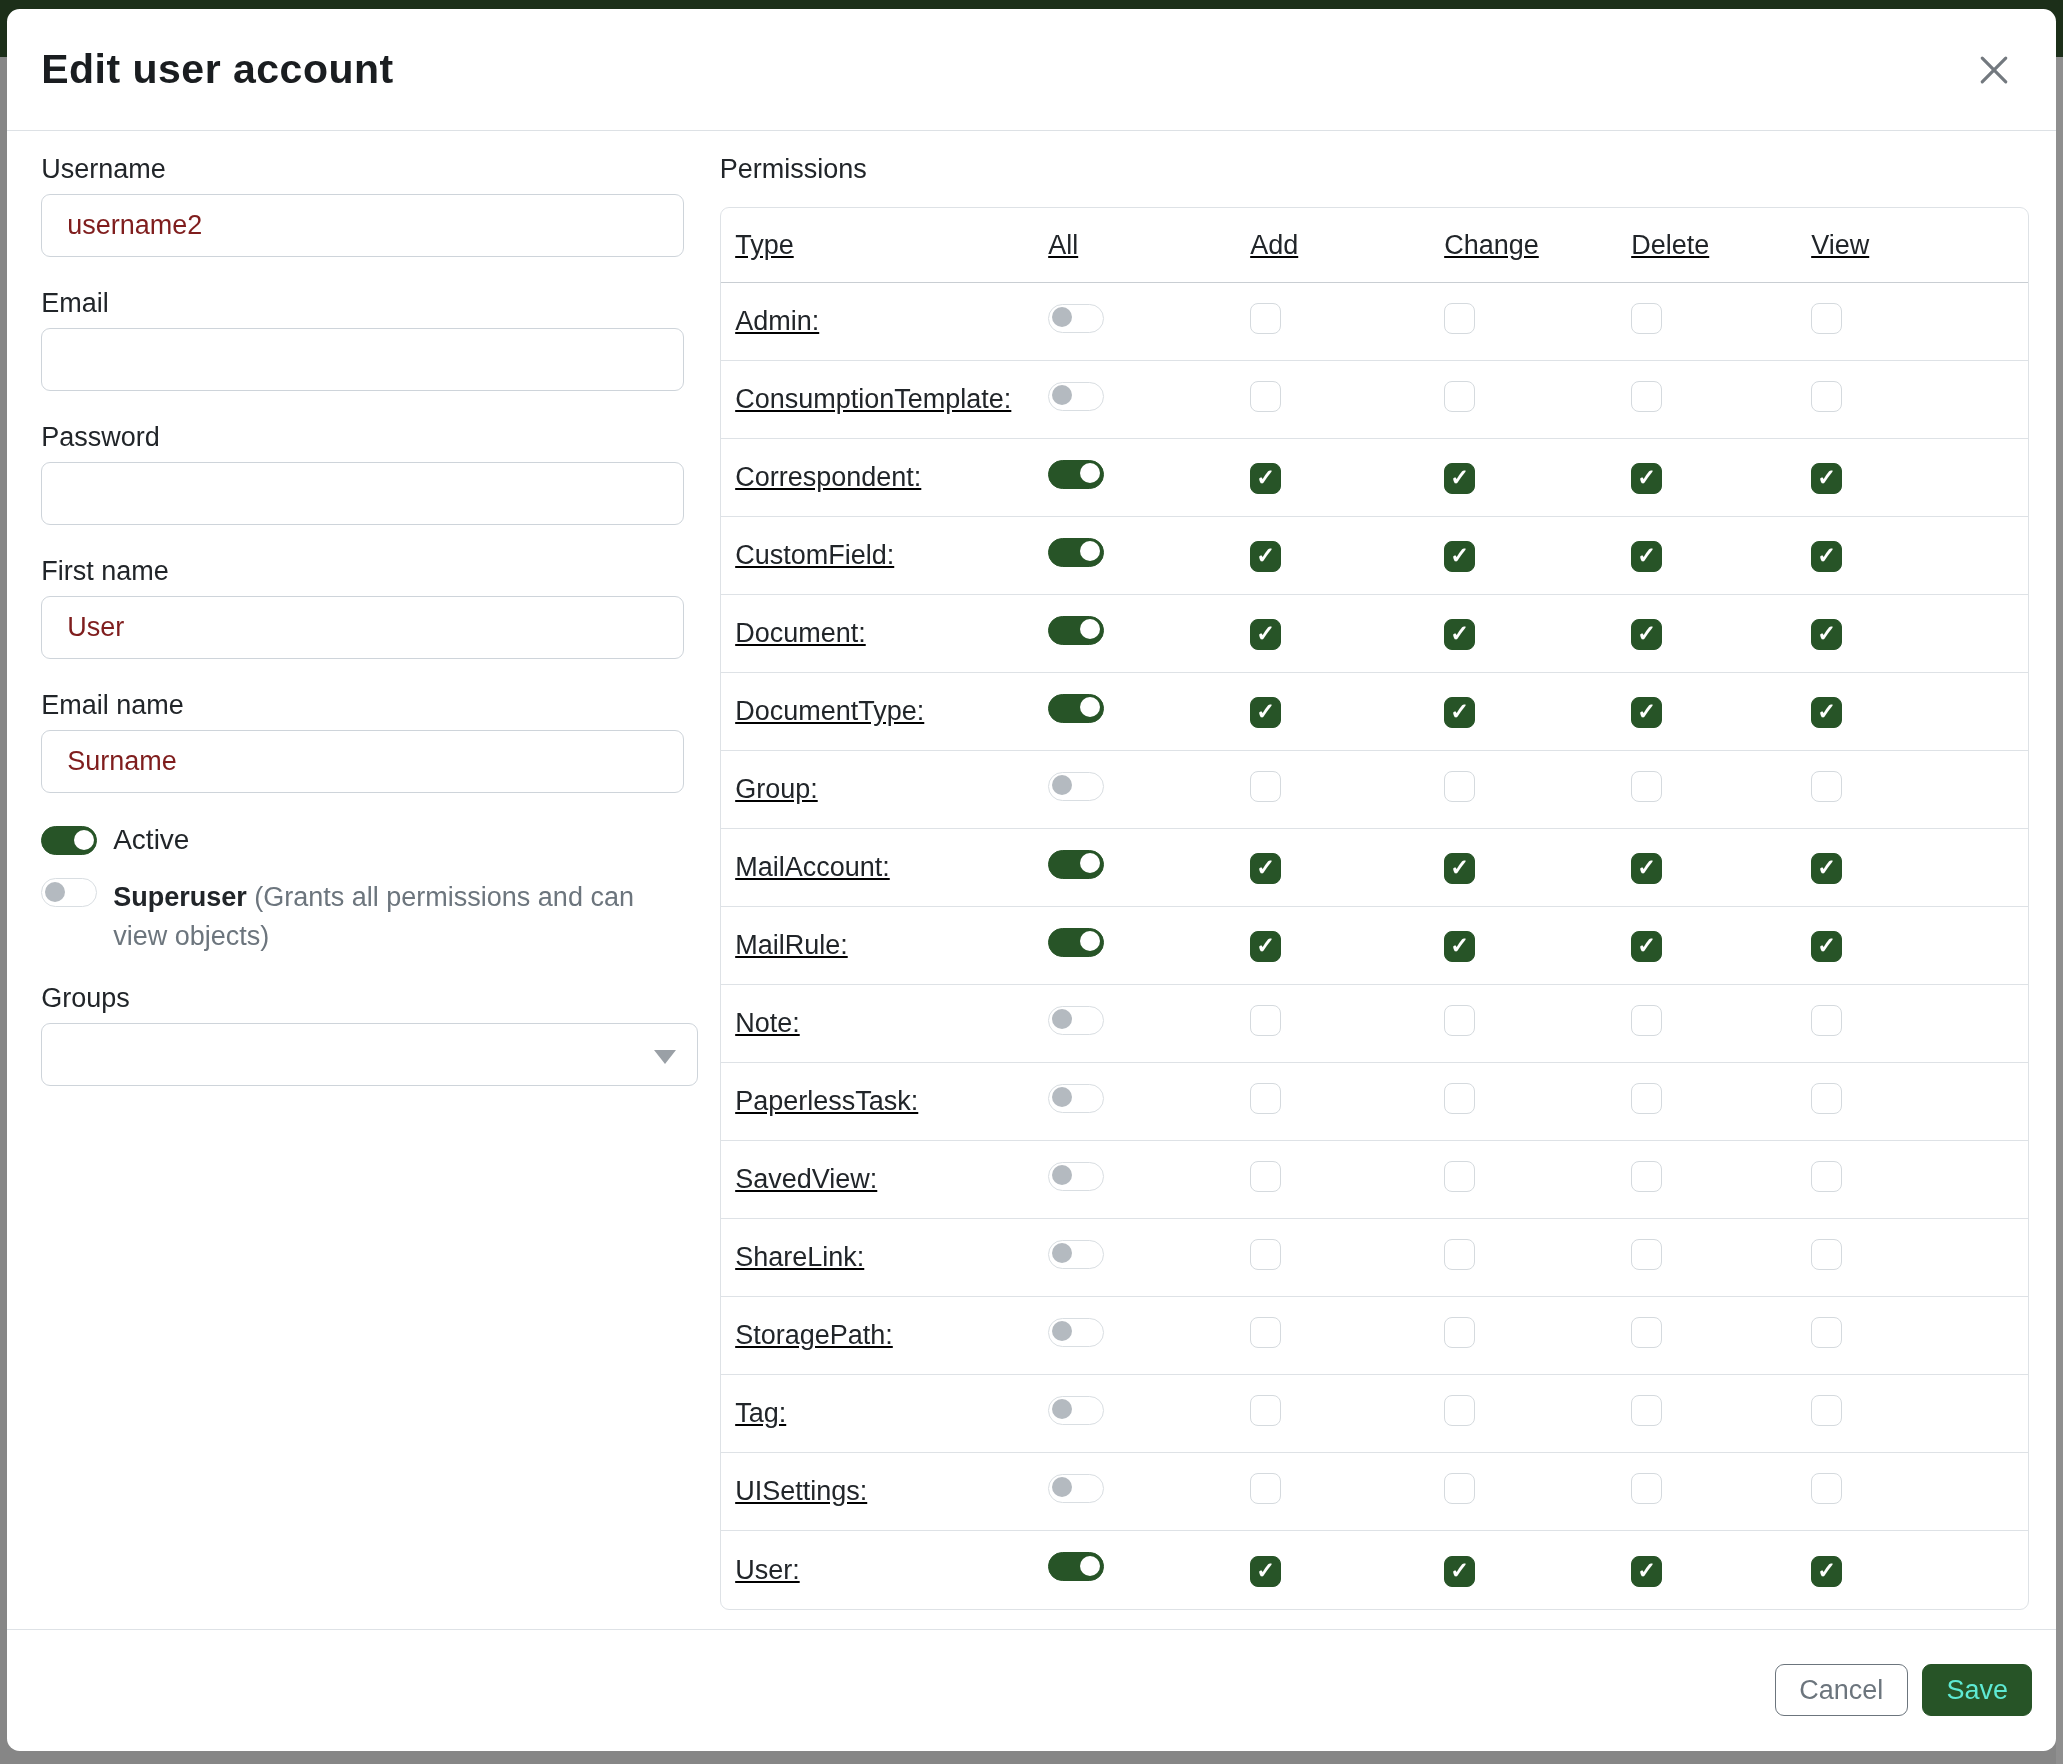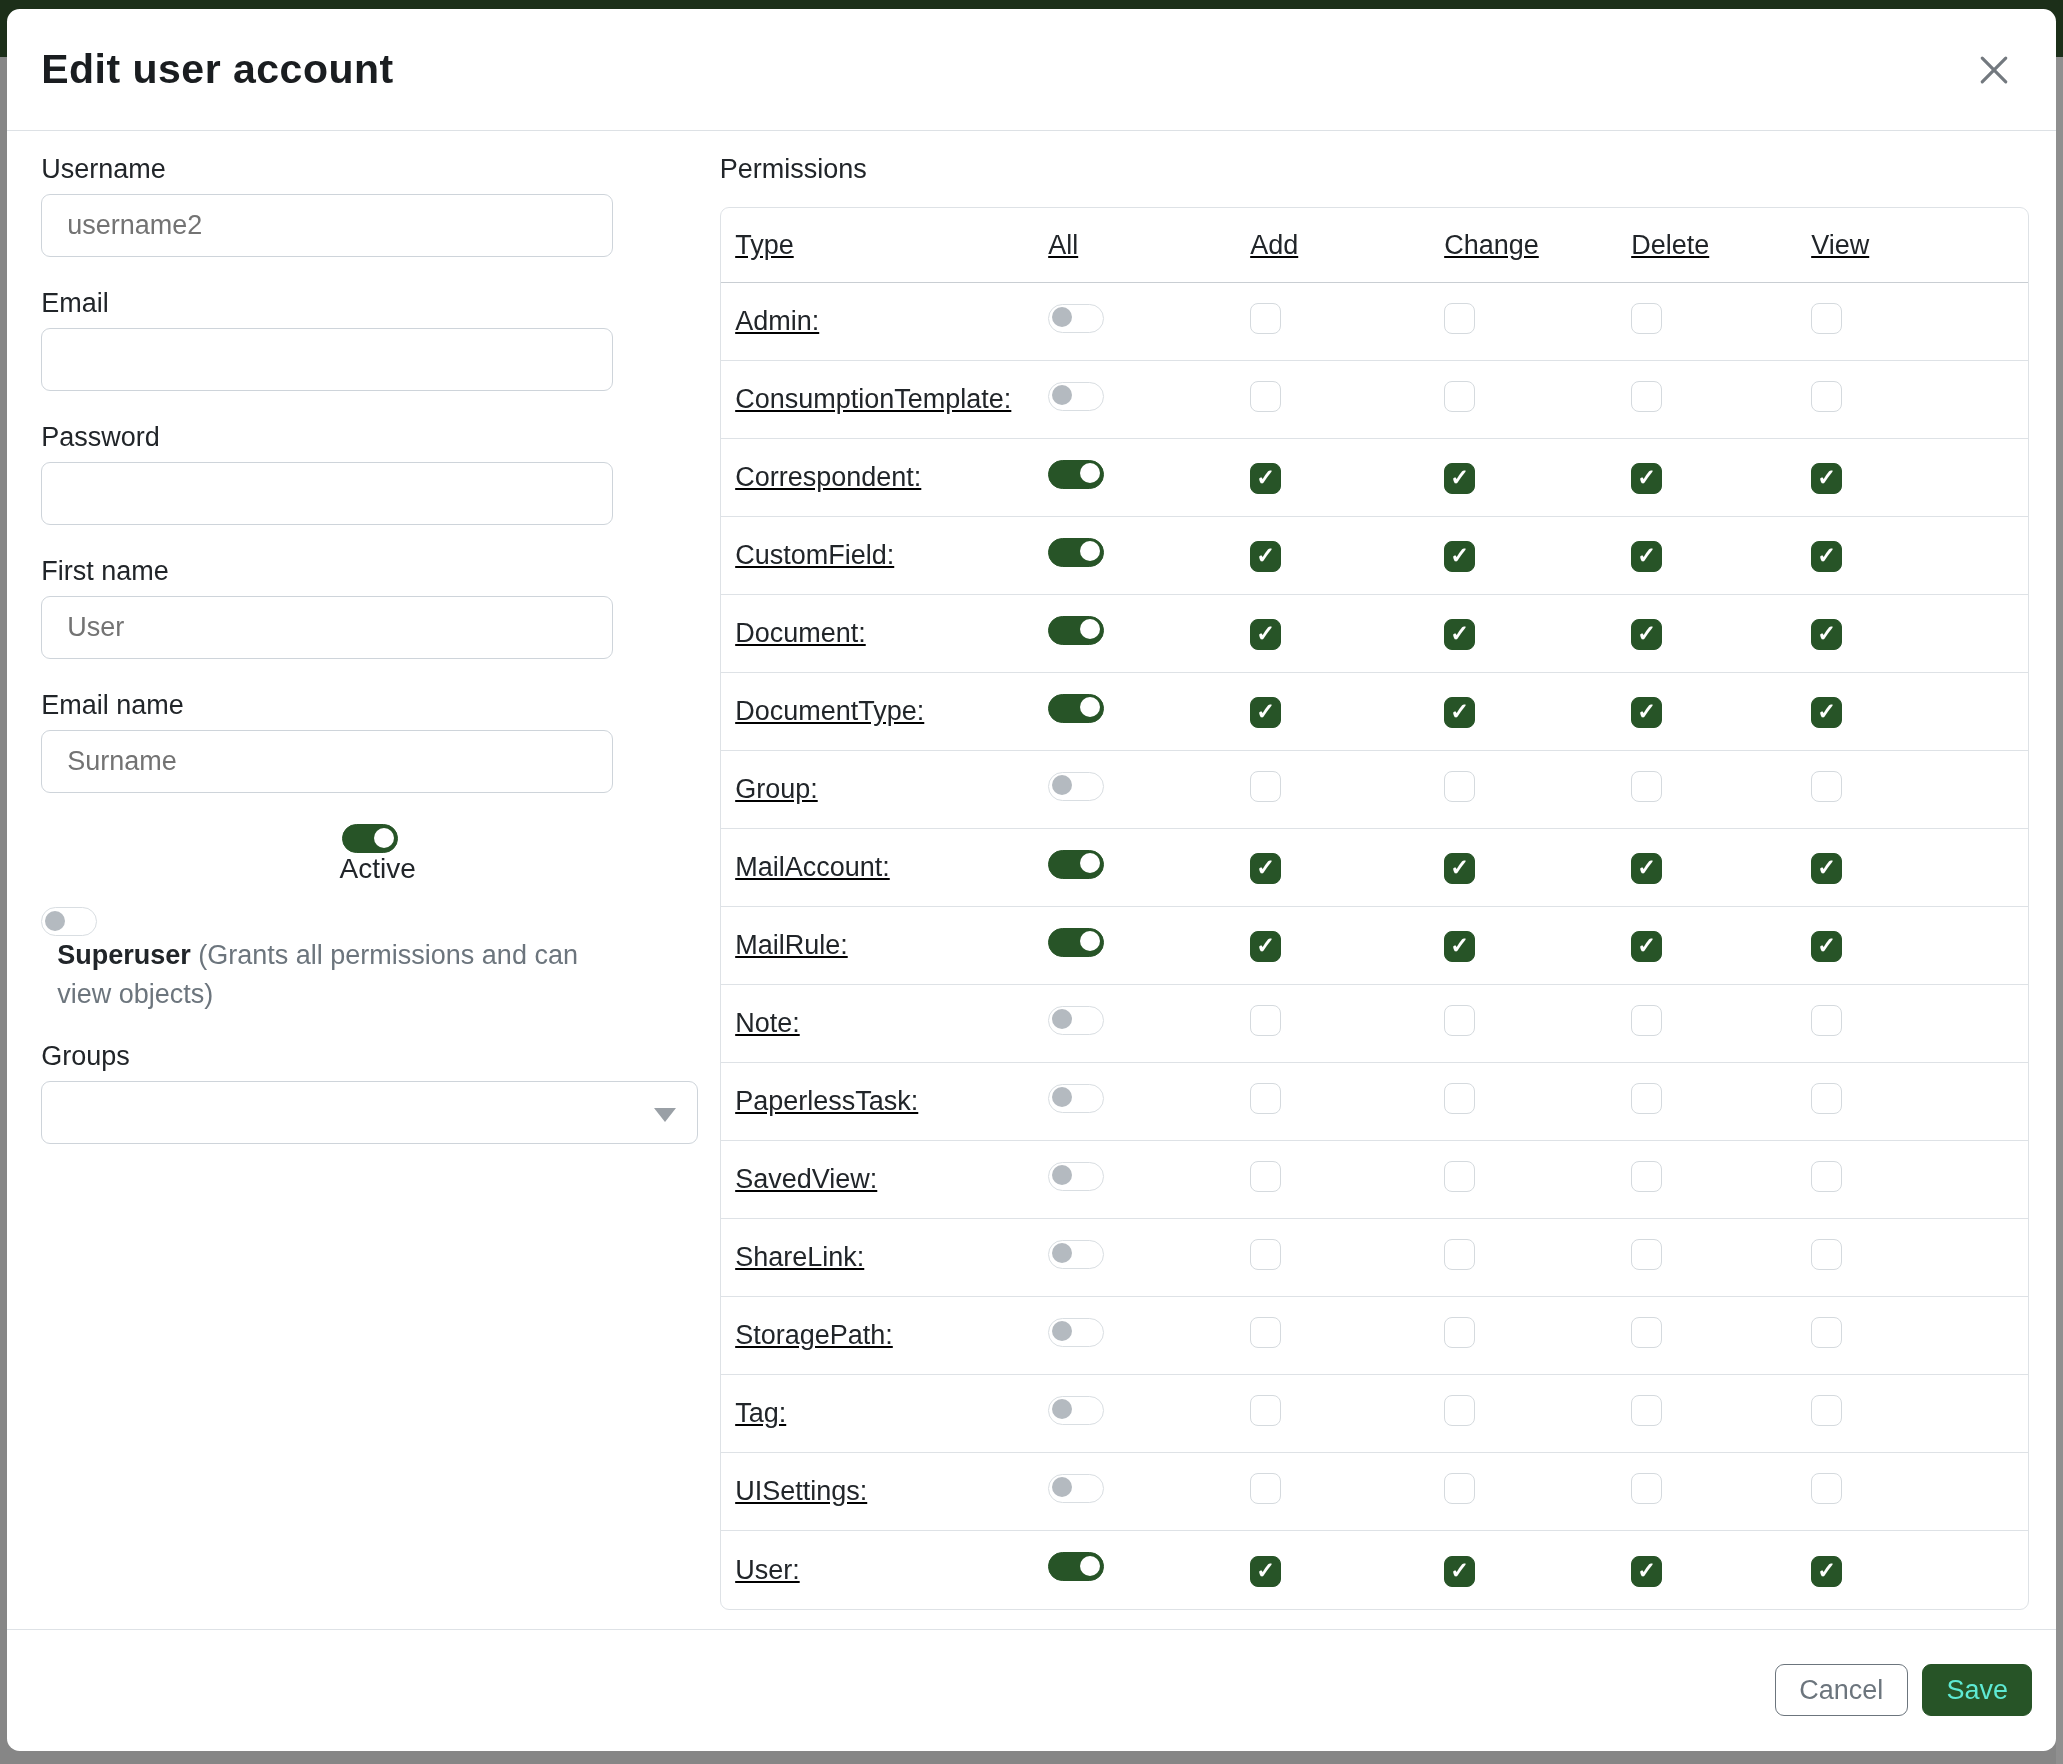--- a/index.html
+++ b/index.html
@@ -37,23 +37,23 @@
     display: flex;
     padding: 23.4px 27px 0 34px;
     overflow: hidden;
   }
   .left-col { flex: 0 0 657px; }
   .right-col { flex: 1 1 auto; margin-left: 21.6px; }
 
   .field { margin-bottom: 31px; }
   .field-label { display: block; font-size: 27px; color: #212529; margin-bottom: 9px; }
   .text-input {
-    width: 572px; height: 63px;
+    width: 643px; height: 63px;
     border: 0.9px solid #ced4da; border-radius: 9px;
-    font-size: 27px; color: #737373; padding: 0 25px;
+    font-size: 27px; color: #7f1d1d; padding: 0 25px;
     background: #fff; font-family: "Liberation Sans", sans-serif;
     outline: none;
   }
 
   
   .switch {
     display: inline-block; position: relative;
     width: 56px; height: 29px; border-radius: 14.4px;
     background: #ffffff; border: 1.8px solid #d9dee2;
     flex: 0 0 auto; cursor: pointer;
@@ -72,21 +72,21 @@
     width: 31px; height: 31px; border-radius: 8px;
     border: 1.8px solid #d5dade; background: #fff; cursor: pointer;
   }
   .cb.checked {
     background: var(--primary, #275427); border-color: var(--primary, #275427);
   }
   .cb.checked::after {
     content: "✓"; color: #ffffff; font-size: 22.5px; font-weight: 700; line-height: 1;
   }
 
-  .toggle-row { display: flex; align-items: center; margin-bottom: 21.6px; flex-direction: column; }
+  .toggle-row { display: flex; align-items: center; margin-bottom: 21.6px; }
   .toggle-row .toggle-label { font-size: 28px; color: #212529; margin-left: 16px; }
   .superuser-row { align-items: flex-start; margin-top: 1.8px; }
   .superuser-text { margin-left: 16px; width: 567px; font-size: 27px; line-height: 1.45; }
   .superuser-text .su-label { font-weight: 600; color: #212529; }
   .superuser-text .su-hint { color: #6c757d; }
 
   .groups-field { margin-top: 27px; }
   .select-box {
     position: relative; width: 657px; height: 63px;
     border: 0.9px solid #ced4da; border-radius: 9px; background: #fff;

